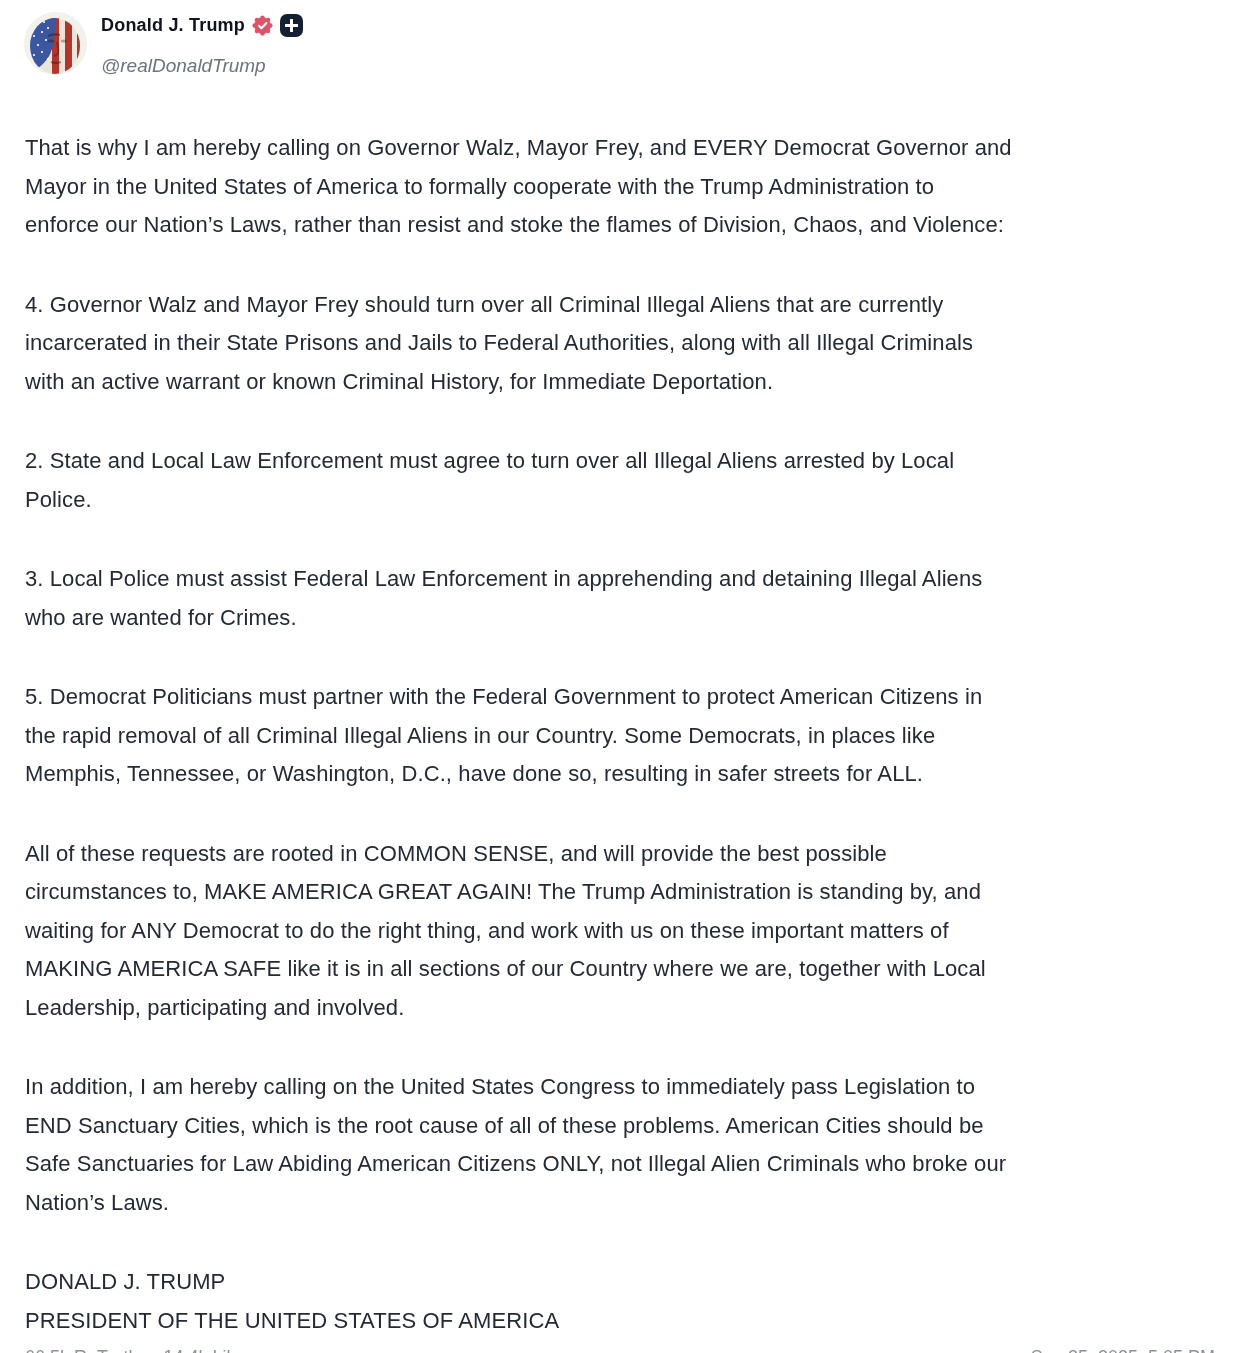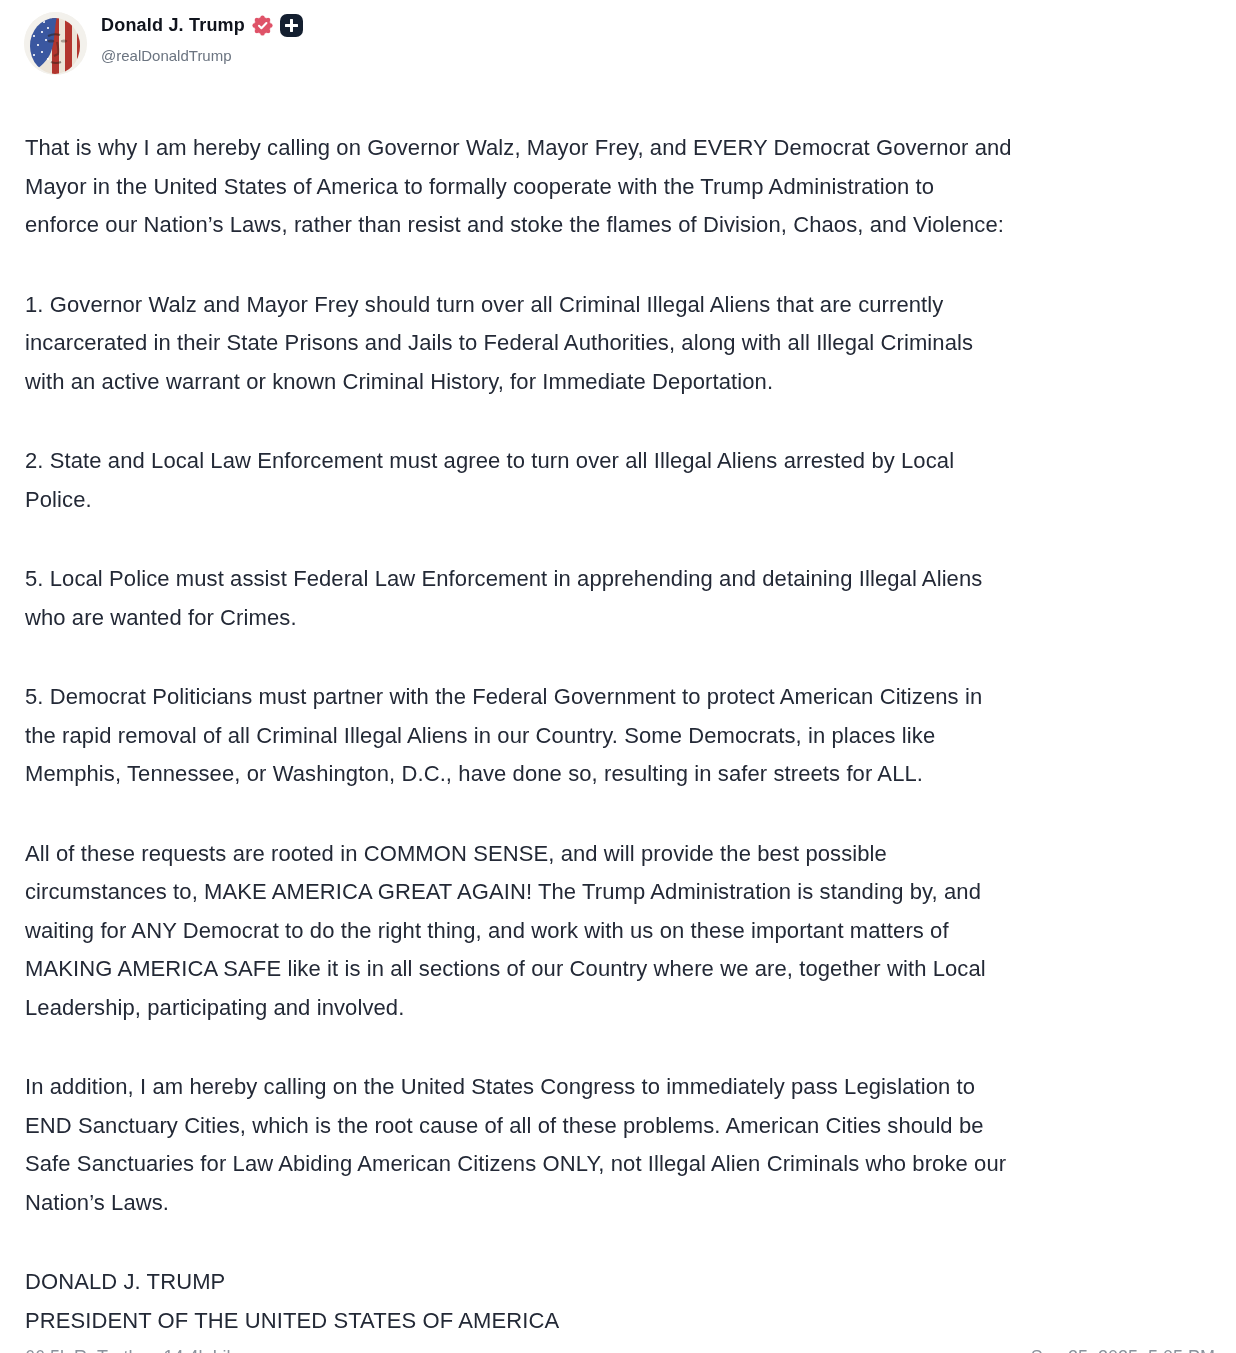--- a/index.html
+++ b/index.html
@@ -31,22 +31,22 @@
     letter-spacing:0.2px; cursor:pointer;
   }
   .verified-badge { width:21px; height:21px; display:inline-block; }
   .plus-badge {
     width:23px; height:23px; border-radius:7px;
     background:#141f30;
     display:flex; align-items:center; justify-content:center;
   }
   .plus-badge svg { display:block; }
   .handle {
-    margin-top:10px;
-    font-size:15px; color:#6b7480; cursor:pointer;
+    margin-top:18px;
+    font-size:19px; color:#6b7480; cursor:pointer;font-style:italic;
   }
 
   
   .post-body {
     position:absolute; left:25px; top:129px; width:1195px;
     font-size:22px; color:#232936; letter-spacing:0.1px;
   }
   .para {
     line-height:38.5px;
     white-space:pre-line;
@@ -139,26 +139,26 @@
       </span>
     </div>
     <div class="handle">@realDonaldTrump</div>
   </div>
 </div>
 
 <div class="post-body">
   <p class="para">That is why I am hereby calling on Governor Walz, Mayor Frey, and EVERY Democrat Governor and
 Mayor in the United States of America to formally cooperate with the Trump Administration to
 enforce our Nation’s Laws, rather than resist and stoke the flames of Division, Chaos, and Violence:</p>
-  <p class="para">1. Governor Walz and Mayor Frey should turn over all Criminal Illegal Aliens that are currently
+  <p class="para">4. Governor Walz and Mayor Frey should turn over all Criminal Illegal Aliens that are currently
 incarcerated in their State Prisons and Jails to Federal Authorities, along with all Illegal Criminals
 with an active warrant or known Criminal History, for Immediate Deportation.</p>
   <p class="para">2. State and Local Law Enforcement must agree to turn over all Illegal Aliens arrested by Local
 Police.</p>
-  <p class="para">5. Local Police must assist Federal Law Enforcement in apprehending and detaining Illegal Aliens
+  <p class="para">3. Local Police must assist Federal Law Enforcement in apprehending and detaining Illegal Aliens
 who are wanted for Crimes.</p>
   <p class="para">5. Democrat Politicians must partner with the Federal Government to protect American Citizens in
 the rapid removal of all Criminal Illegal Aliens in our Country. Some Democrats, in places like
 Memphis, Tennessee, or Washington, D.C., have done so, resulting in safer streets for ALL.</p>
   <p class="para">All of these requests are rooted in COMMON SENSE, and will provide the best possible
 circumstances to, MAKE AMERICA GREAT AGAIN! The Trump Administration is standing by, and
 waiting for ANY Democrat to do the right thing, and work with us on these important matters of
 MAKING AMERICA SAFE like it is in all sections of our Country where we are, together with Local
 Leadership, participating and involved.</p>
   <p class="para">In addition, I am hereby calling on the United States Congress to immediately pass Legislation to

